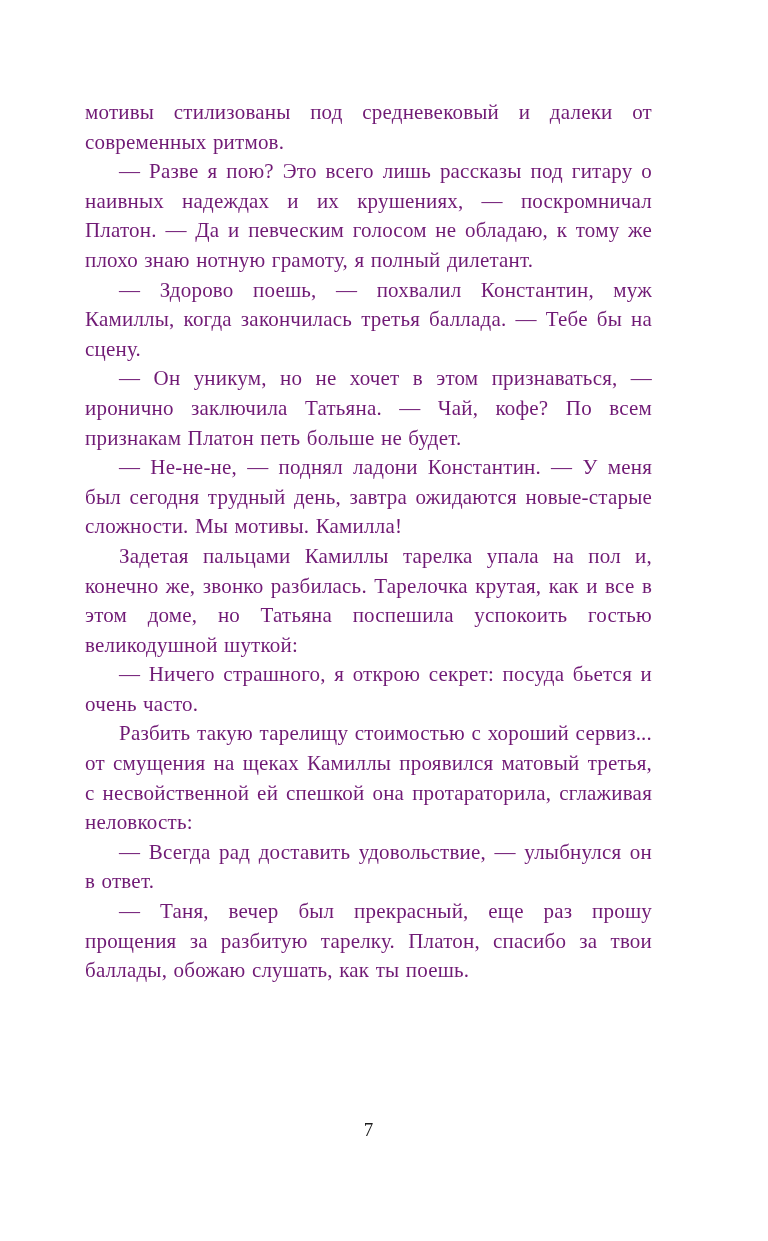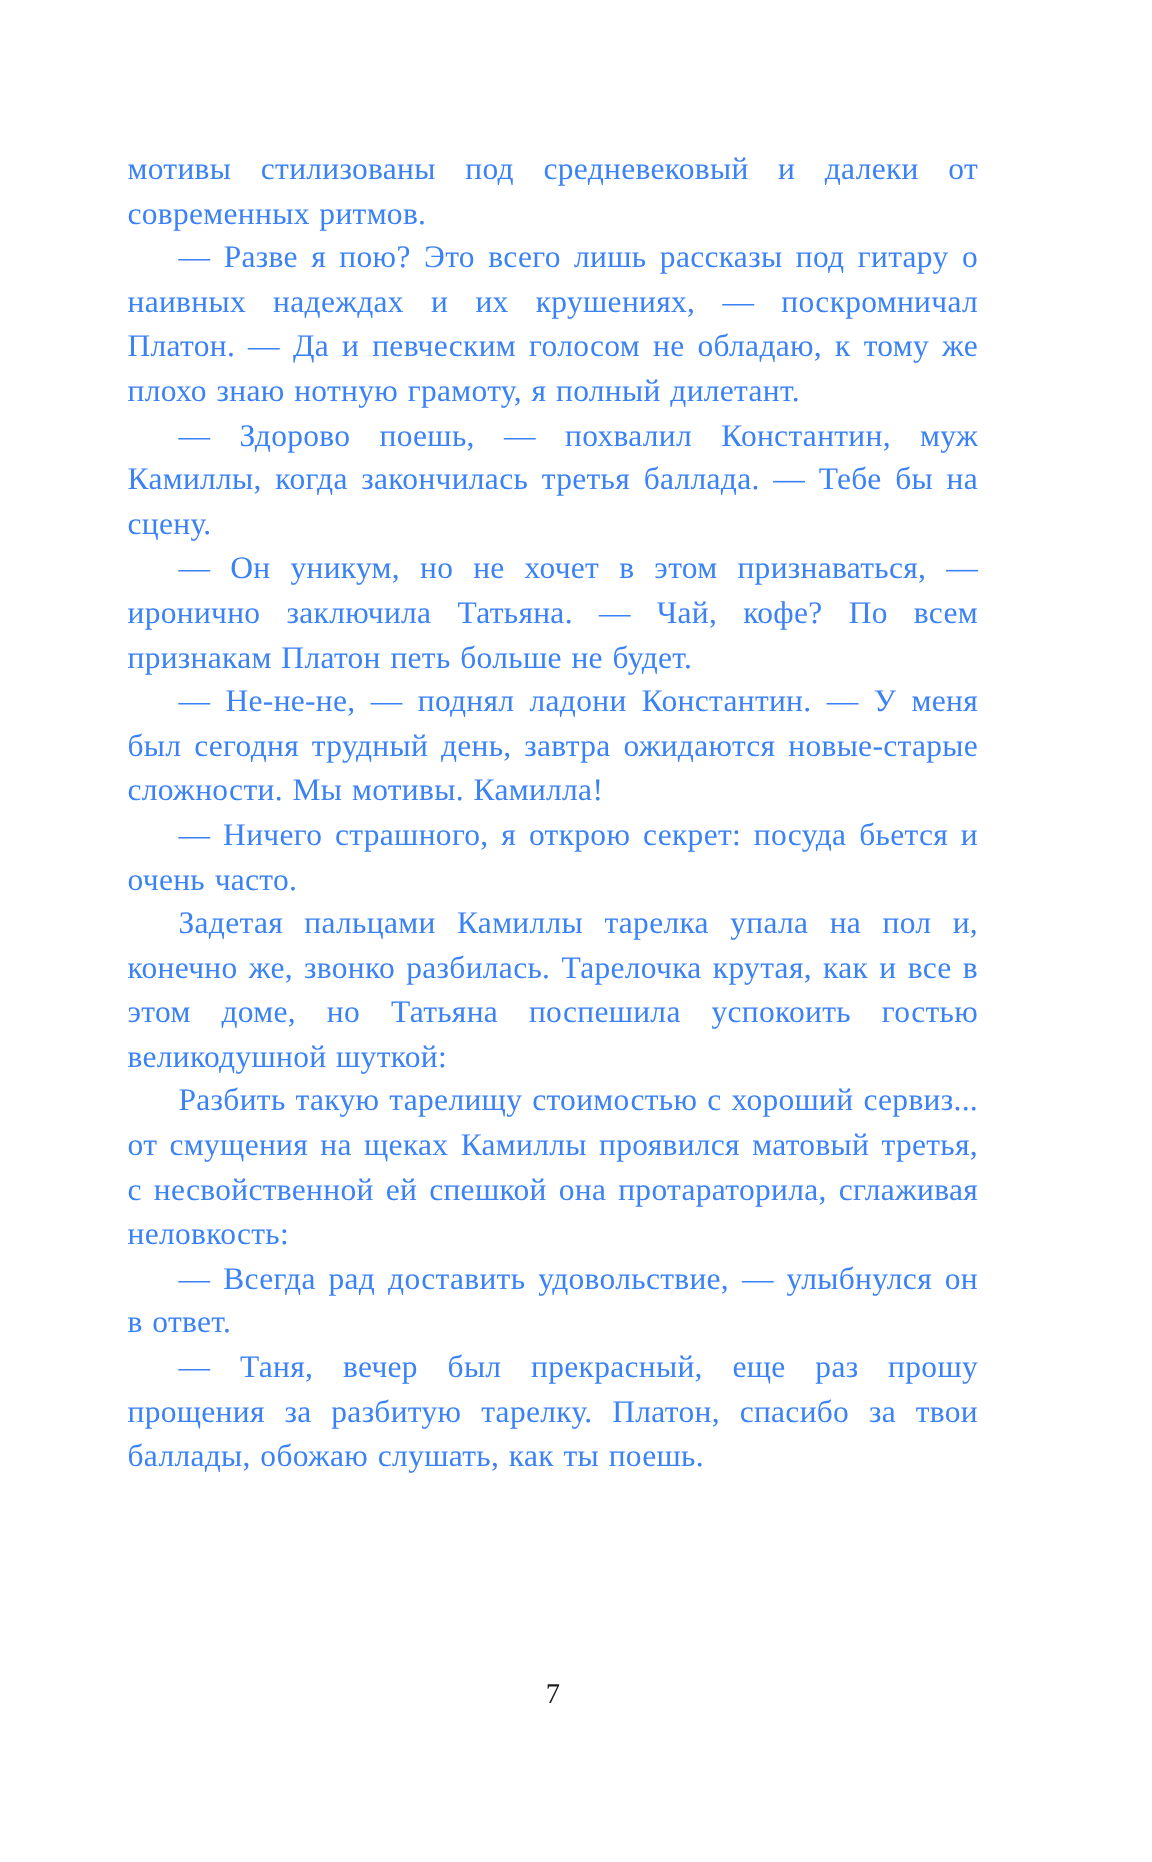--- a/index.html
+++ b/index.html
@@ -16,21 +16,21 @@
     overflow: hidden;
   }
   .text-block {
     position: absolute;
     top: 98px;
     left: 85px;
     width: 567px;
     font-family: "Liberation Serif", "DejaVu Serif", serif;
     font-size: 21px;
     line-height: 29.6px;
-    color: #3b82f6;
+    color: #701a75;
     text-align: justify;
     letter-spacing: 0.2px;
     word-spacing: 1px;
   }
   p.para {
     margin: 0;
     padding: 0;
   }
   p.para.indent {
     text-indent: 34px;
@@ -49,20 +49,20 @@
 </head>
 <body>
 
 <div class="page">
   <div class="text-block">
       <p class="para">мотивы стилизованы под средневековый и далеки от современных ритмов.</p>
       <p class="para indent">— Разве я пою? Это всего лишь рассказы под гитару о наивных надеждах и их крушениях, — поскромничал Платон. — Да и певческим голосом не обладаю, к тому же плохо знаю нотную грамоту, я полный дилетант.</p>
       <p class="para indent">— Здорово поешь, — похвалил Константин, муж Камиллы, когда закончилась третья баллада. — Тебе бы на сцену.</p>
       <p class="para indent">— Он уникум, но не хочет в этом признаваться, — иронично заключила Татьяна. — Чай, кофе? По всем признакам Платон петь больше не будет.</p>
       <p class="para indent">— Не-не-не, — поднял ладони Константин. — У меня был сегодня трудный день, завтра ожидаются новые-старые сложности. Мы мотивы. Камилла!</p>
+      <p class="para indent">Задетая пальцами Камиллы тарелка упала на пол и, конечно же, звонко разбилась. Тарелочка крутая, как и все в этом доме, но Татьяна поспешила успокоить гостью великодушной шуткой:</p>
       <p class="para indent">— Ничего страшного, я открою секрет: посуда бьется и очень часто.</p>
-      <p class="para indent">Задетая пальцами Камиллы тарелка упала на пол и, конечно же, звонко разбилась. Тарелочка крутая, как и все в этом доме, но Татьяна поспешила успокоить гостью великодушной шуткой:</p>
       <p class="para indent">Разбить такую тарелищу стоимостью с хороший сервиз... от смущения на щеках Камиллы проявился матовый третья, с несвойственной ей спешкой она протараторила, сглаживая неловкость:</p>
       <p class="para indent">— Всегда рад доставить удовольствие, — улыбнулся он в ответ.</p>
       <p class="para indent">— Таня, вечер был прекрасный, еще раз прошу прощения за разбитую тарелку. Платон, спасибо за твои баллады, обожаю слушать, как ты поешь.</p>
     </div>
   <div class="page-number">7</div>
 </div>
 
 </body></html>

